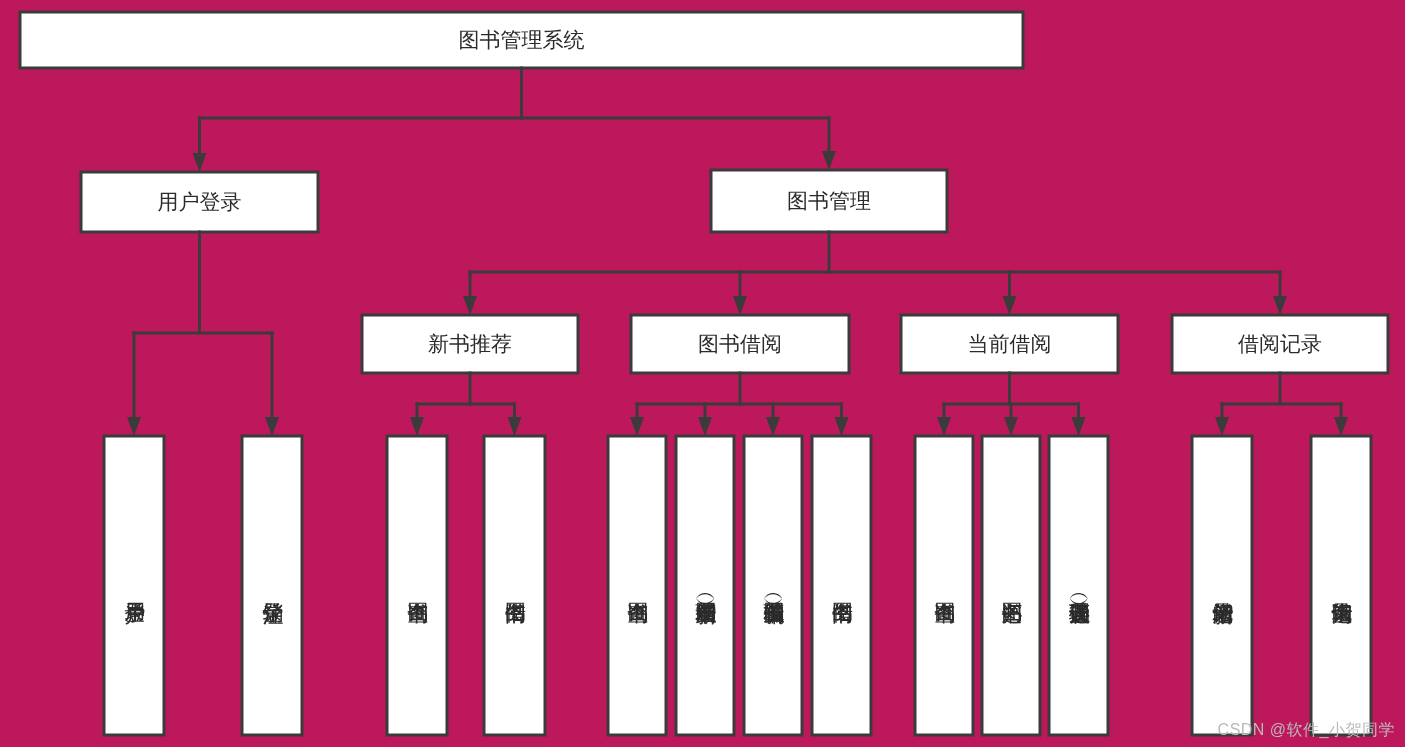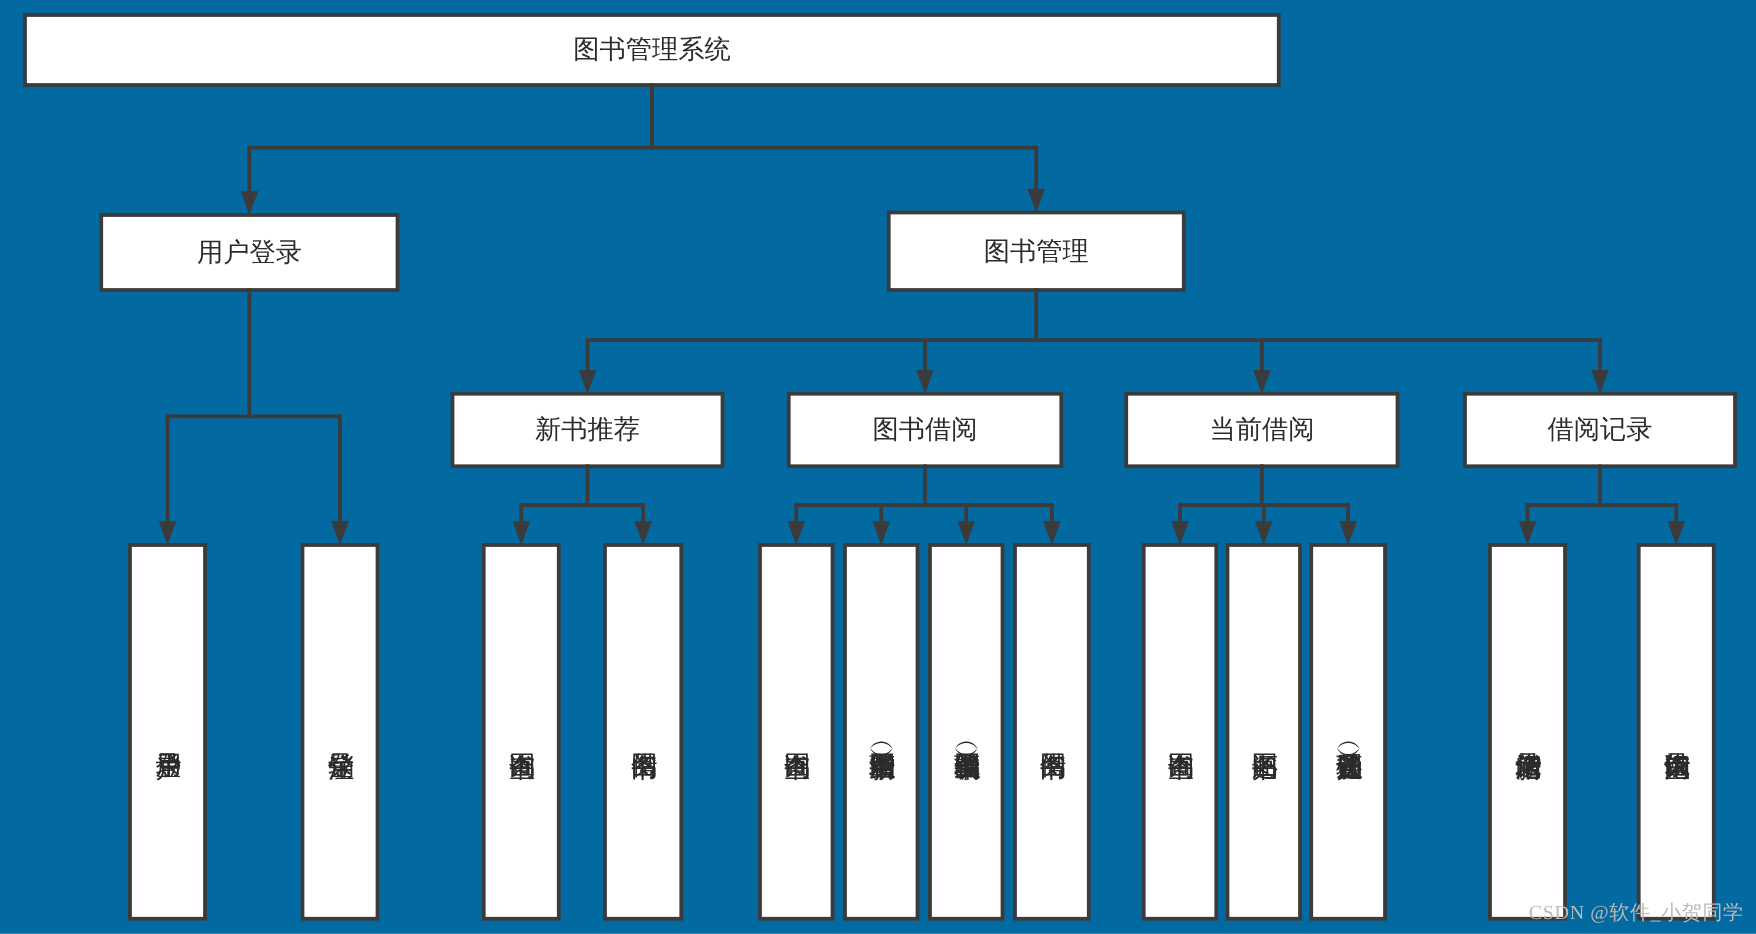--- a/index.html
+++ b/index.html
@@ -1,21 +1,21 @@
 <!DOCTYPE html>
 <html><head>
 <meta charset="utf-8">
 <title>图书管理系统 功能结构图</title>
 <style>
   html,body{margin:0;padding:0;background:#ffffff;}
   body{
     font-family:"DejaVu Sans","Liberation Sans",sans-serif;
     width:1405px;height:747px;overflow:hidden;position:relative;
   }
-  #diagram-root{position:relative;width:1405px;height:747px;background:#0369a1;}
+  #diagram-root{position:relative;width:1405px;height:747px;background:#be185d;}
   svg.diagram-canvas{position:absolute;top:0;left:0;width:1405px;height:747px;display:block;}
 
   .node-box{
     fill:#ffffff;
     stroke:#3b3b3b;
     stroke-width:3;
   }
   .connector{
     stroke:#3b3b3b;
     stroke-width:3;
@@ -50,21 +50,21 @@
   .leaf-vertical{
     writing-mode:vertical-rl;
     text-orientation:upright;
     -webkit-text-orientation:upright;
     white-space:nowrap;
   }
   .watermark{
     position:absolute;
     right:10px;
     bottom:6px;
-    font-family:Liberation Serif, serif;
+    font-family:Liberation Sans, sans-serif;
     font-size:16px;
     color:#b9b9b9;
     letter-spacing:0.5px;
     user-select:none;
     white-space:nowrap;
   }
 </style>
 </head>
 <body>
 

